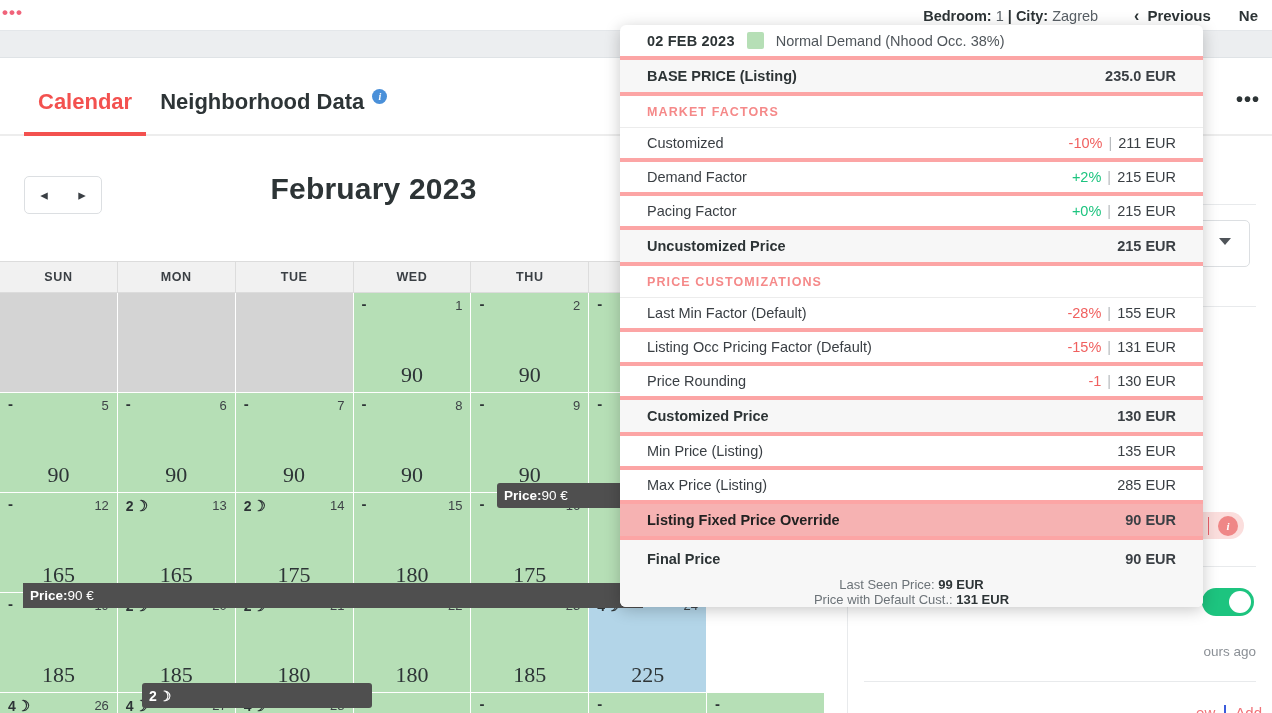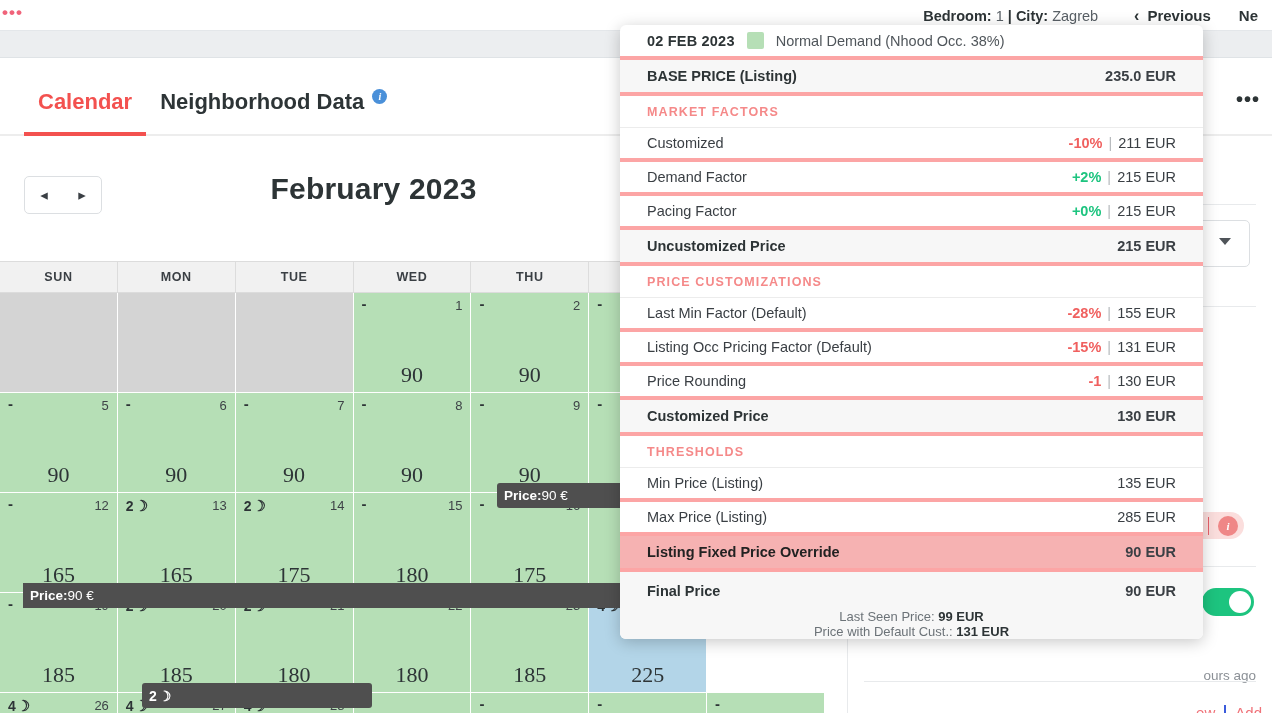--- a/index.html
+++ b/index.html
@@ -157,21 +157,21 @@
   }
   .sb-toggle {
     position: absolute; right: 18px; top: 452px;
     width: 52px; height: 28px; border-radius: 14px; background: #1dc47f;
   }
   .sb-toggle .knob {
     position: absolute; right: 3px; top: 3px; width: 22px; height: 22px;
     border-radius: 50%; background: #fff;
   }
   .sb-timeago {
-    position: absolute; right: 16px; top: 532px;
+    position: absolute; right: 16px; top: 508px;
     font-size: 13.5px; color: #8b9096;
   }
   .sb-linkrow {
     position: absolute; right: 10px; top: 568px;
     font-size: 15px; color: #f0737a; display: flex; align-items: center; gap: 9px;
   }
   .sb-linkrow .bar { width: 2px; height: 16px; background: #3b5bdb; }
   .sb-hl-left {
     position: absolute; left: 0; top: 373px; width: 42px; height: 33px;
     background: #fbdedd;
@@ -196,21 +196,21 @@
   .pop-row.bold { background: #f7f7f7; font-weight: 700; color: #2d3436; height: 36px; }
   .pop-row.bold .pv { font-weight: 700; }
   .pop-section {
     height: 32px; display: flex; align-items: center; padding: 0 27px;
     font-size: 12.5px; font-weight: 700; letter-spacing: 1.1px;
     color: #f58989; border-bottom: 1px solid #ececec;
   }
   .pop-row.override { background: #f6b2b2; font-weight: 700; color: #222; height: 36px; }
   .pop-row.final { background: #f7f7f7; font-weight: 700; color: #2d3436; height: 37px; border-bottom: none; }
   .pv { color: #3a3f44; white-space: nowrap; }
-  .pct { font-weight: 700; }
+  .pct { font-weight: 400; }
   .pct.neg { color: #f0605f; }
   .pct.pos { color: #1dc47f; }
   .pv .sep { color: #b6babd; margin: 0 2px; }
   .pop-foot {
     display: flex; align-items: center; justify-content: space-between;
     padding: 0 27px; height: 30px; background: #f7f7f7;
     font-size: 13px; color: #6c7378; flex-direction: column;
   }
   .pop-foot b { color: #2d3436; font-weight: 700; }
 </style>
@@ -608,21 +608,20 @@
         </div>
         <div class="pop-row">
           <span>Price Rounding</span>
           <span class="pv"><span class="pct neg">-1</span><span class="sep"> | </span><span>130 EUR</span></span>
         </div>
         <div class="pop-row bold">
           <span>Customized Price</span>
           <span class="pv">130 EUR</span>
         </div>
       </div>
-    <div class="pop-section">THRESHOLDS</div>
     <div id="pop-thresholds">
         <div class="pop-row">
           <span>Min Price (Listing)</span>
           <span class="pv">135 EUR</span>
         </div>
         <div class="pop-row">
           <span>Max Price (Listing)</span>
           <span class="pv">285 EUR</span>
         </div>
       </div>

